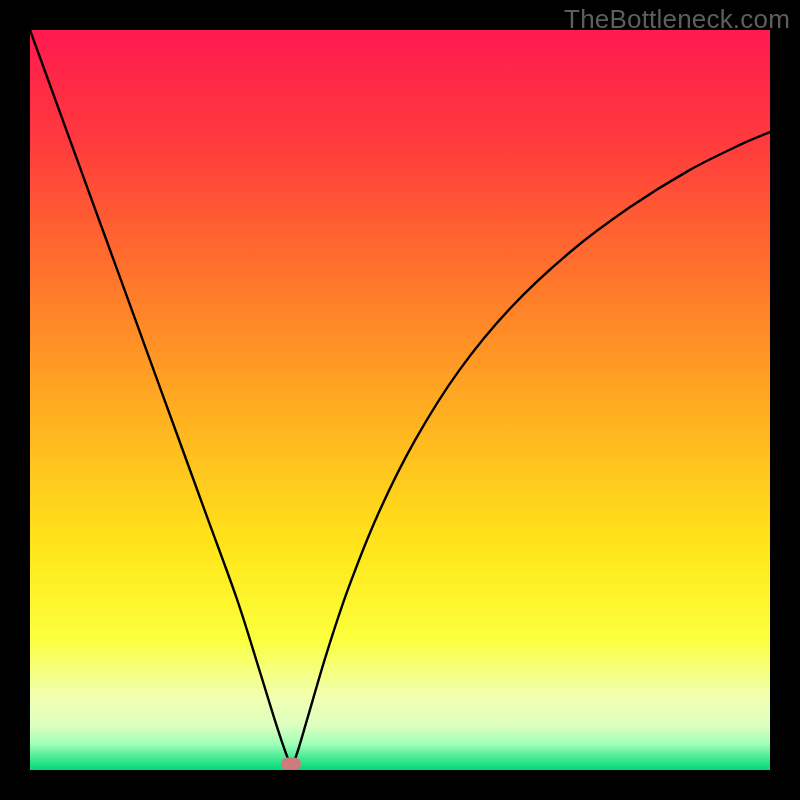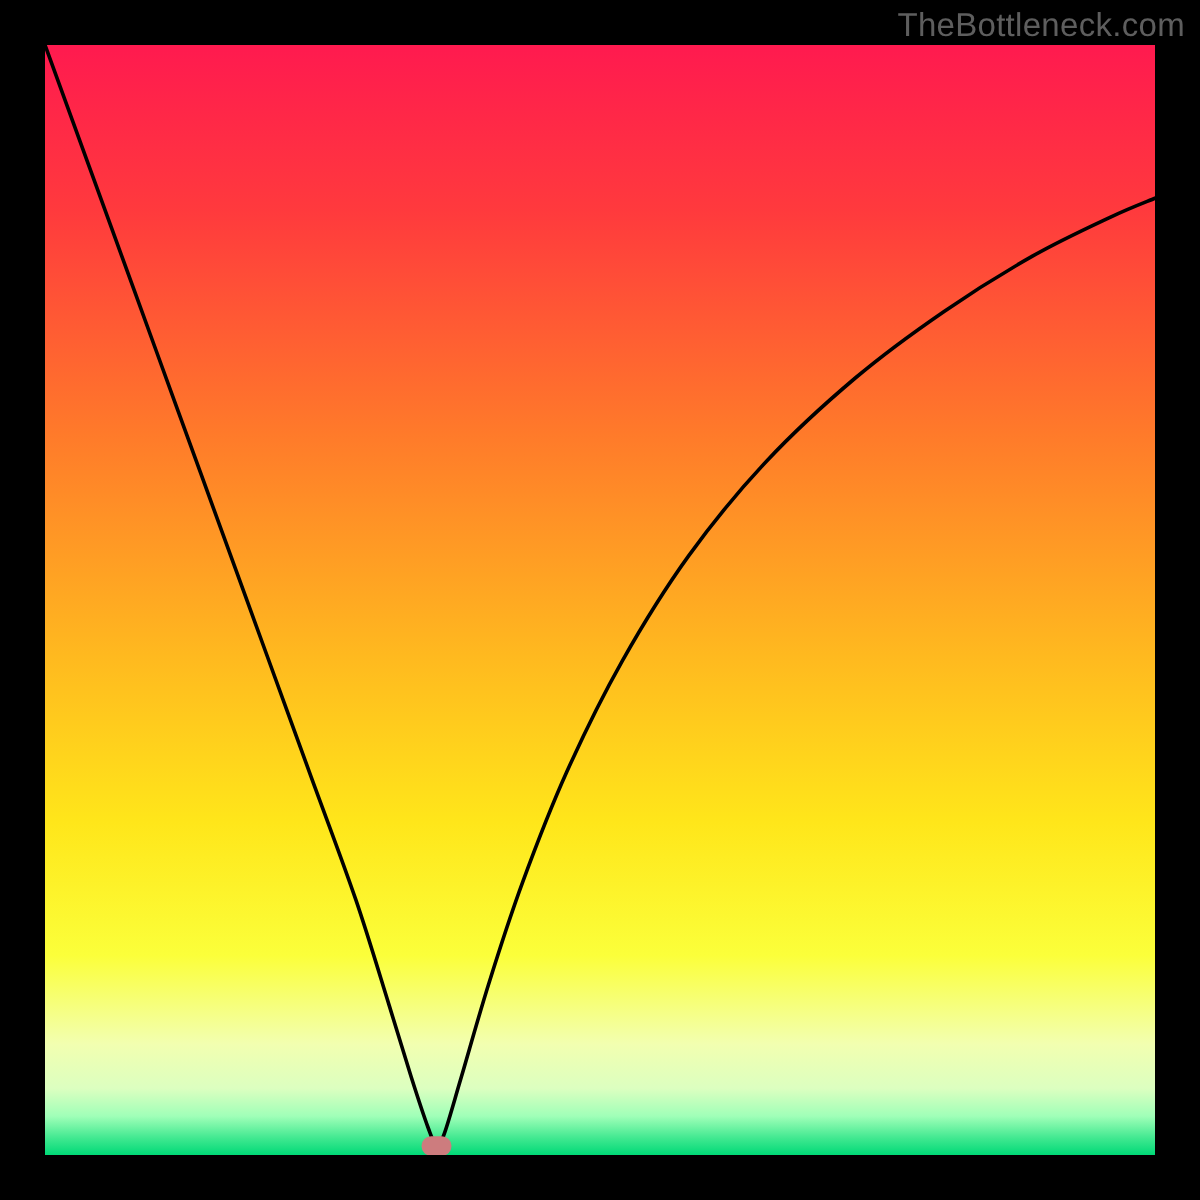--- a/index.html
+++ b/index.html
@@ -15,21 +15,21 @@
     position: relative;
     width: 800px;
     height: 800px;
     background: #000;
   }
   .watermark {
     position: absolute;
     top: 4px;
     right: 10px;
     color: #5e5e5e;
-    font-size: 22px;
+    font-size: 26px;
     font-weight: 500;
     letter-spacing: 0.2px;
     z-index: 10;
   }
   .plot-area {
     position: absolute;
     left: 30px;
     top: 30px;
     width: 740px;
     height: 740px;

